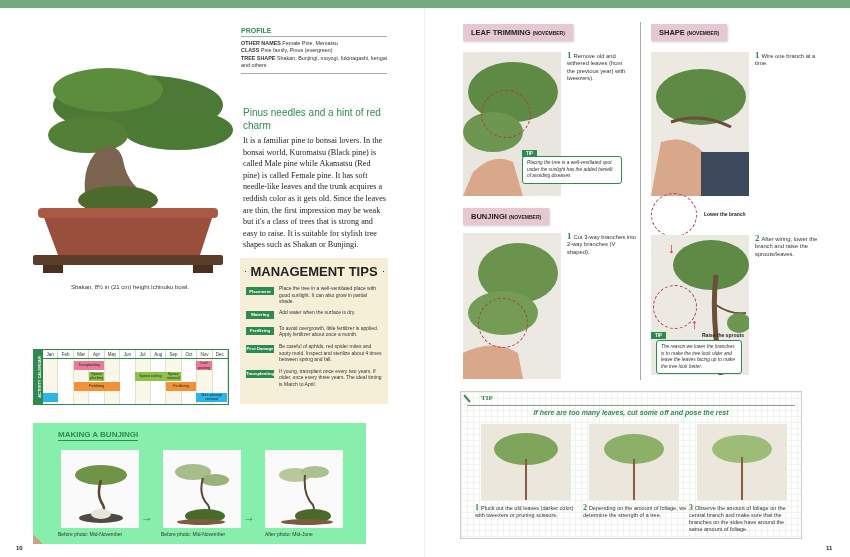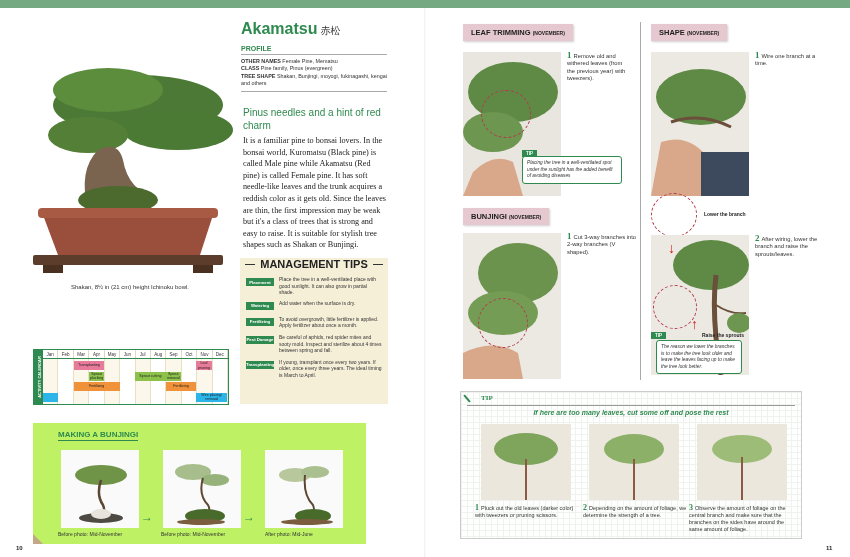--- a/index.html
+++ b/index.html
@@ -14,38 +14,38 @@
   .title-block { position: absolute; left: 241px; top: 20px; width: 146px; }
   .title { font-size: 16px; font-weight: bold; color: #2f8a4f; }
   .title .kanji { font-size: 10px; font-weight: normal; color: #333; margin-left: 3px; }
   .profile-label { margin-top: 7px; font-size: 7px; font-weight: bold; color: #2f8a4f; border-bottom: 1px solid #aaa; padding-bottom: 2px; }
   .profile-lines { margin-top: 3px; font-size: 5.4px; line-height: 7.4px; color: #333; border-bottom: 1px solid #aaa; padding-bottom: 3px; }
   .profile-lines b { font-weight: bold; }
   .subtitle { position: absolute; left: 243px; top: 106px; width: 140px; font-size: 10px; line-height: 13px; color: #2f8a4f; }
   .body-text { position: absolute; left: 243px; top: 135px; width: 145px; font-family: Liberation Serif, serif; font-size: 8.2px; line-height: 11.6px; color: #222; }
 
   .mgmt { position: absolute; left: 240px; top: 258px; width: 148px; height: 146px; background: #f6efd8; }
-  .mgmt-title { display: flex; align-items: center; justify-content: center; font-size: 11px; font-weight: bold; color: #222; margin-top: 0; }
+  .mgmt-title { display: flex; align-items: center; justify-content: center; font-size: 13px; font-weight: bold; color: #222; margin-top: 6px; }
   .mgmt-title::before, .mgmt-title::after { content: ""; flex: 1; height: 1px; background: #333; margin: 0 5px; }
   .mgmt-row { display: flex; align-items: flex-start; margin: 0 6px; }
   .mgmt-badge { width: 28px; flex: 0 0 28px; background: #2f8a4f; color: #fff; font-size: 4.3px; font-weight: bold; text-align: center; padding: 1.5px 0; margin-top: 2px; line-height: 5px; }
   .mgmt-text { margin-left: 5px; font-size: 5px; line-height: 6.6px; color: #333; }
 
   .cal { position: absolute; left: 33px; top: 349px; width: 196px; height: 56px; border: 1.5px solid #2f8a4f; background: #fff; }
   .cal-side { position: absolute; left: 0; top: 0; width: 9px; height: 100%; background: #2f8a4f; }
   .cal-side span { position: absolute; left: 50%; top: 50%; transform: translate(-50%,-50%) rotate(-90deg); font-size: 4px; color: #fff; font-weight: bold; white-space: nowrap; }
   .cal-grid { position: absolute; left: 9px; top: 0; right: 0; bottom: 0; }
   .cal-head { display: flex; height: 9px; border-bottom: 1px solid #2f8a4f; }
   .cal-head div { flex: 1; font-size: 4.5px; text-align: center; line-height: 9px; color: #333; border-right: 1px solid #e0d8c0; }
   .cal-cols { position: absolute; left: 0; right: 0; top: 9px; bottom: 0; display: flex; }
   .cal-cols div { flex: 1; border-right: 1px solid #e8e0c8; }
   .cal-cols div:nth-child(odd) { background: #fbf7ea; }
   .cal-bar { position: absolute; font-size: 3.6px; text-align: center; color: #222; line-height: 4.5px; display: flex; align-items: center; justify-content: center; }
 
-  .bunjingi { position: absolute; left: 33px; top: 423px; width: 333px; height: 121px; background: #bef264; }
+  .bunjingi { position: absolute; left: 33px; top: 423px; width: 333px; height: 121px; background: #86efac; }
   .bunjingi-corner { position: absolute; left: 0; bottom: 0; width: 0; height: 0; border-left: 10px solid #c4a784; border-top: 10px solid transparent; }
   .bunjingi-title { position: absolute; left: 25px; top: 7px; font-size: 8px; font-weight: bold; color: #2f8a4f; border-bottom: 1px solid #2f8a4f; padding-bottom: 1px; }
   .b-photo { position: absolute; top: 27px; width: 78px; height: 78px; background: #fafafa; }
   .b-cap { position: absolute; top: 108px; font-size: 5px; color: #333; }
   .b-arrow { position: absolute; top: 87px; font-size: 12px; color: #2f8a4f; }
   .page-num { position: absolute; font-size: 6px; font-weight: bold; color: #222; }
 
   
   .sec-head { position: absolute; background: #e6c8d0; font-size: 7.5px; font-weight: bold; color: #222; padding: 0 8px; height: 17px; line-height: 17px; box-shadow: 1px 1px 2px rgba(0,0,0,0.2); }
   .sec-head small { font-size: 5px; }
@@ -84,23 +84,20 @@
   <ellipse cx="90" cy="150" rx="40" ry="14" fill="#4d6a2e"></ellipse>
   <path d="M15 165 L185 165 L172 205 L30 205 Z" fill="#9a4e3c"></path>
   <rect x="10" y="158" width="180" height="10" rx="4" fill="#a85a44"></rect>
   <rect x="5" y="205" width="190" height="10" rx="2" fill="#5c3d2c"></rect>
   <rect x="15" y="215" width="20" height="8" fill="#4a3020"></rect>
   <rect x="165" y="215" width="20" height="8" fill="#4a3020"></rect>
 </svg>
 <div class="caption-main">Shakan, 8½ in (21 cm) height Ichinoku bowl.</div>
 
 <div class="title-block">
-  <div class="title">
-    <span>Akamatsu</span><span class="kanji">赤松</span>
-  </div>
   <div class="profile-label">PROFILE</div>
   <div class="profile-lines">
     <div><b>OTHER NAMES</b> <span>Female Pine, Mematsu</span></div>
     <div><b>CLASS</b> <span>Pine family, Pinus (evergreen)</span></div>
     <div><b>TREE SHAPE</b> <span>Shakan, Bunjingi, moyogi, fukinagashi, kengai and others</span></div>
   </div>
 </div>
 
 <div class="subtitle">Pinus needles and a hint of red charm</div>
 <div class="body-text">It is a familiar pine to bonsai lovers. In the bonsai world, Kuromatsu (Black pine) is called Male pine while Akamatsu (Red pine) is called Female pine. It has soft needle-like leaves and the trunk acquires a reddish color as it gets old. Since the leaves are thin, the first impression may be weak but it's a class of trees that is strong and easy to raise. It is suitable for stylish tree shapes such as Shakan or Bunjingi.</div>

